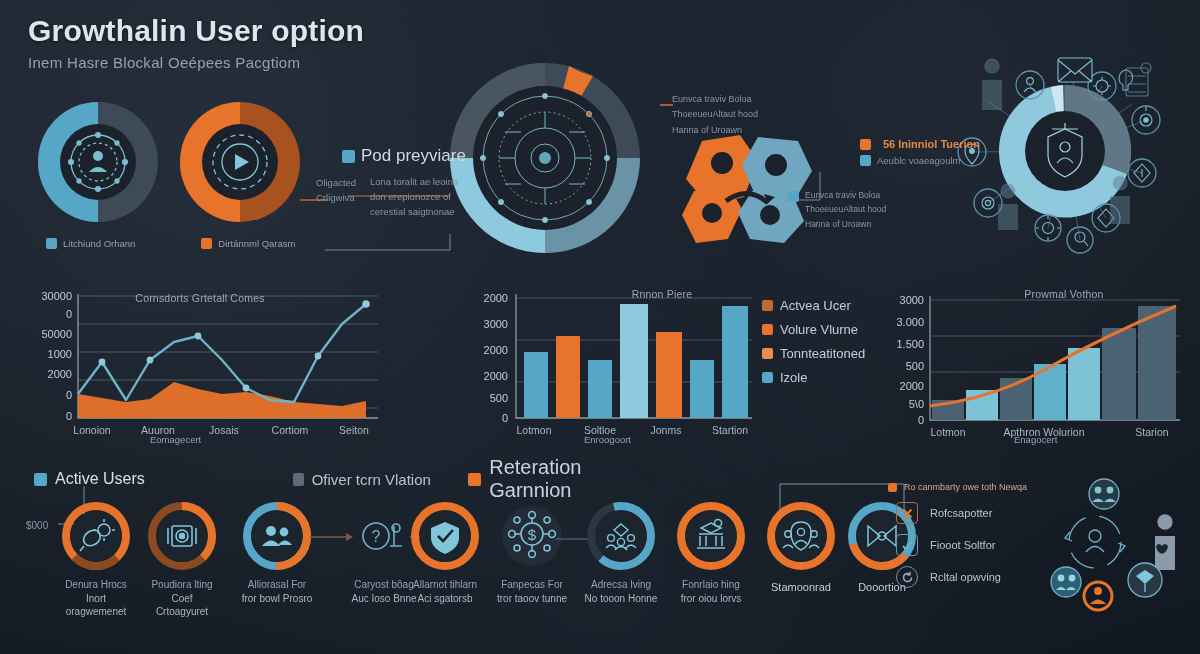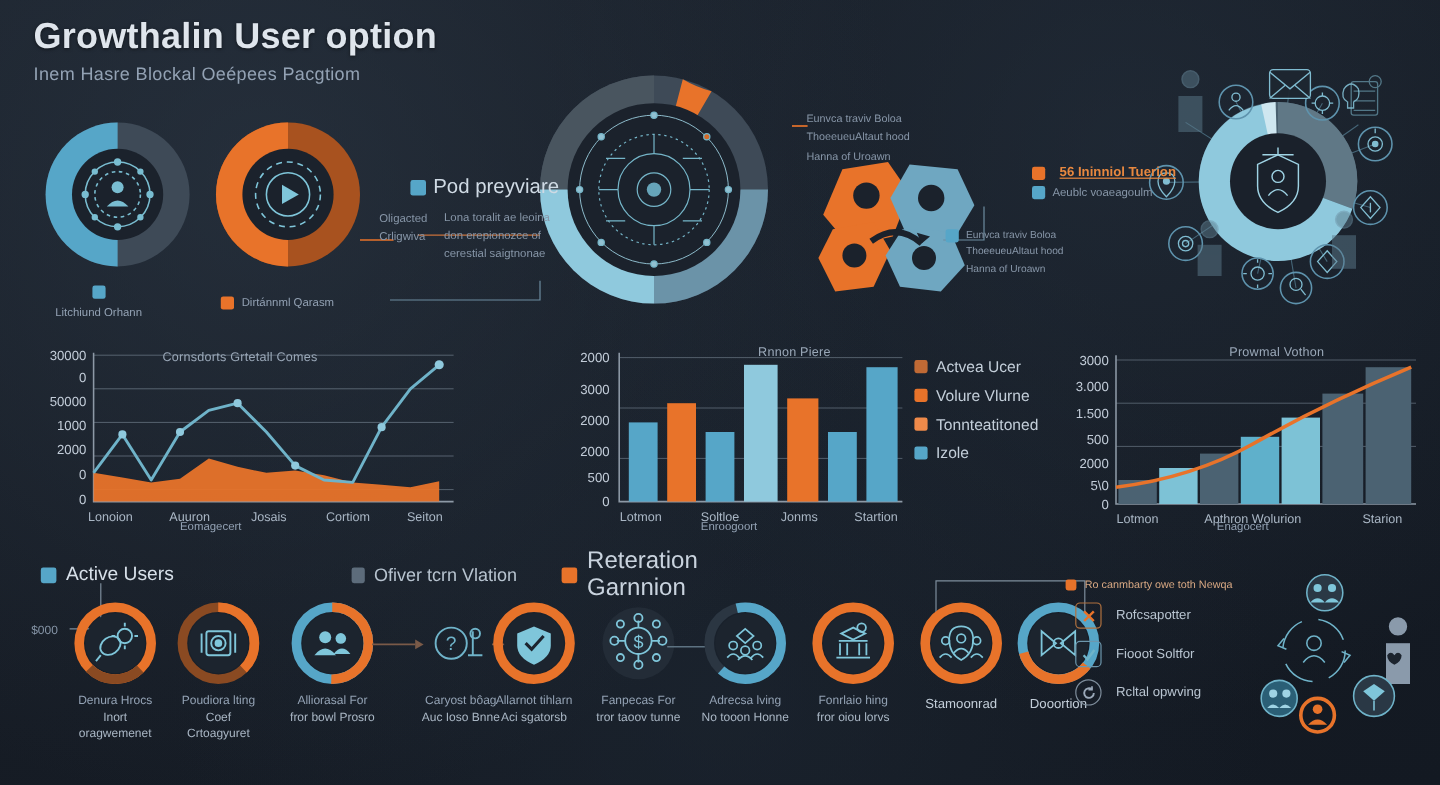--- a/index.html
+++ b/index.html
@@ -75,21 +75,21 @@
       <path d="M70 10 A60 60 0 0 0 70 130 Z" fill="#e8732a"></path>
       <circle cx="70" cy="70" r="38" fill="#1b222c"></circle>
       <g stroke="#7fc6da" stroke-width="1.3" fill="none">
         <circle cx="70" cy="70" r="27" stroke-dasharray="5 4"></circle>
         <circle cx="70" cy="70" r="18"></circle>
         <path d="M65 62 l14 8 -14 8 z" fill="#7fc6da" stroke="none"></path>
       </g>
     </svg>
 
     <div style="position:absolute;left:18px;top:146px;display:flex;gap:66px;">
-      <div style="display:flex;align-items:center;gap:6px;flex-direction:column;">
+      <div style="display:flex;align-items:center;gap:6px;">
         <span class="sw" style="background:#56a6c8"></span>
         <span class="blur" style="font-size:9.5px;color:#93a2b4">Litchiund Orhann</span>
       </div>
       <div style="display:flex;align-items:center;gap:6px;">
         <span class="sw" style="background:#e8732a"></span>
         <span class="blur" style="font-size:9.5px;color:#93a2b4">Dirtánnml Qarasm</span>
       </div>
     </div>
   </div>
 
@@ -274,21 +274,21 @@
             <circle cx="78" cy="163" r="7" fill="#5b7a8b"></circle>
             <path d="M68 176 h20 v26 h-20 z" fill="#5b7a8b" stroke="none"></path>
           </g>
       </g>
     </svg>
 
     <div style="position:absolute;left:-70px;top:110px;">
       <div style="display:flex;align-items:center;gap:6px;margin-bottom:5px;">
         <span class="sw" style="background:#e8732a;"></span>
         <span class="blur" style="font-size:11px;color:#e8883f;font-weight:600;"></span>
-        <span class="blur" id="hublbl0" style="font-size:11px;color:#e8883f;font-weight:600;text-decoration:underline;">56 Ininniol Tuerion</span>
+        <span class="blur" id="hublbl0" style="font-size:11px;color:#e8883f;font-weight:600;">56 Ininniol Tuerion</span>
       </div>
       <div style="display:flex;align-items:center;gap:6px;">
         <span class="sw" style="background:#56a6c8;"></span>
         <span class="blur" style="font-size:9.5px;color:#8796a8;">Aeublc voaeagoulm</span>
       </div>
     </div>
   </div>
 
   <div class="panel" style="left:10px;top:284px;width:390px;height:160px;">
     <div class="ttl blur" style="position:absolute;left:80px;top:8px;width:220px;">Cornsdorts Grtetall Comes</div>

